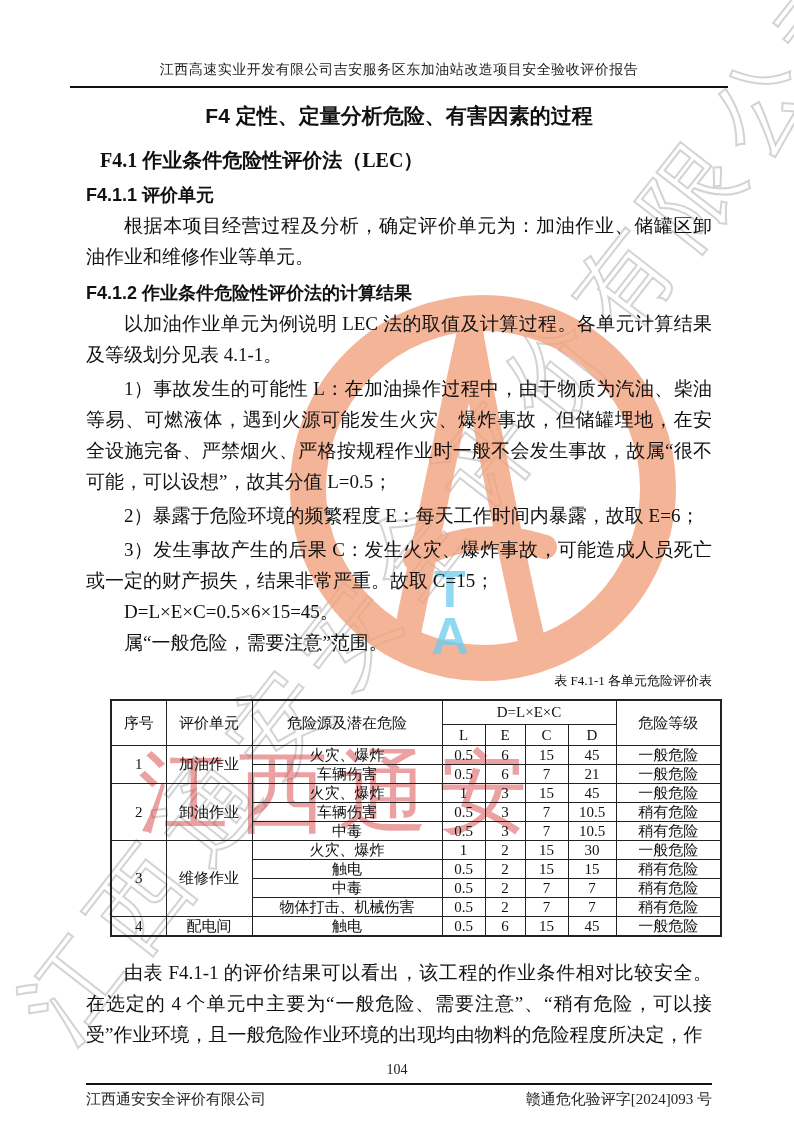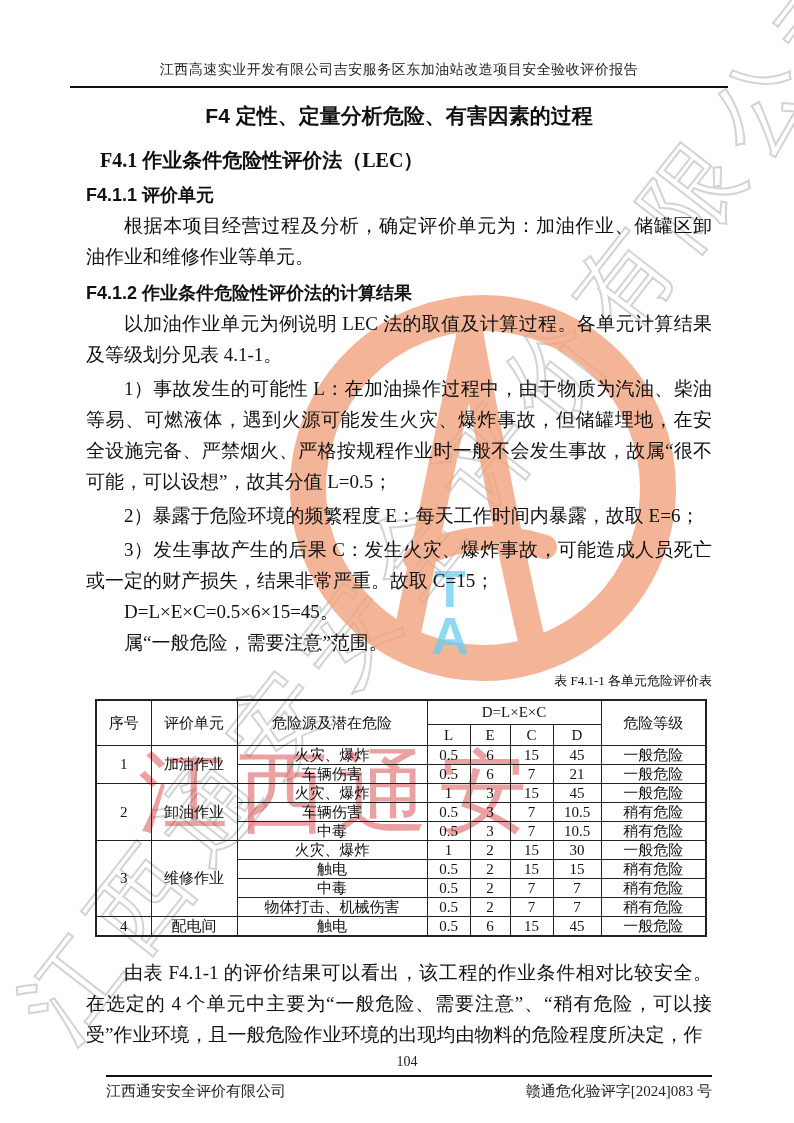--- a/index.html
+++ b/index.html
@@ -53,32 +53,32 @@
   }
   .para{
     margin:3px 0 0 0;font-size:19px;line-height:31px;
     text-align:justify;text-justify:inter-ideograph;text-indent:2em;color:#111;
   }
   .line{margin:0;font-size:19px;line-height:31px;text-indent:2em;color:#111;}
   .tbl-caption{
     margin:9px 0 0 0;text-align:right;font-size:13px;line-height:28px;color:#111;
   }
   table.risk{
-    border-collapse:collapse;margin:4px 0 0 9px;width:610px;
+    border-collapse:collapse;margin:4px 0 0 24px;width:610px;
     font-size:15px;table-layout:fixed;
   }
   table.risk th,table.risk td{
     border:1px solid #222;padding:0;text-align:center;vertical-align:middle;
     font-weight:normal;color:#111;line-height:17px;background:transparent;
   }
   table.risk{border:2px solid #222;}
   table.risk thead tr:first-child th{height:23px;}
   table.risk thead tr:last-child th{height:20px;}
   table.risk tbody td{height:18px;}
-  .bottom{position:absolute;left:0;right:0;bottom:8px;z-index:1;padding-left:20px;}
+  .bottom{position:absolute;left:0;right:0;bottom:0;z-index:1;}
   .page-num{text-align:center;font-size:14px;line-height:18px;color:#222;}
   .rule-bottom{height:2px;background:#111;margin:4px 82px 0 86px;}
   .footer-row{
     display:flex;justify-content:space-between;
     margin:4px 82px 14px 86px;font-size:15px;line-height:20px;color:#222;
   }
 </style>
 </head>
 <body>
 
@@ -243,17 +243,17 @@
     </table>
 
     <p class="para" style="margin-top:20px">由表 F4.1-1 的评价结果可以看出，该工程的作业条件相对比较安全。在选定的 4 个单元中主要为“一般危险、需要注意”、“稍有危险，可以接受”作业环境，且一般危险作业环境的出现均由物料的危险程度所决定，作</p>
   </div>
 
   <div class="bottom">
     <div class="page-num">104</div>
     <div class="rule-bottom"></div>
     <div class="footer-row">
       <span>江西通安安全评价有限公司</span>
-      <span>赣通危化验评字[2024]083 号</span>
+      <span>赣通危化验评字[2024]093 号</span>
     </div>
   </div>
 
 </div>
 
 </body></html>

